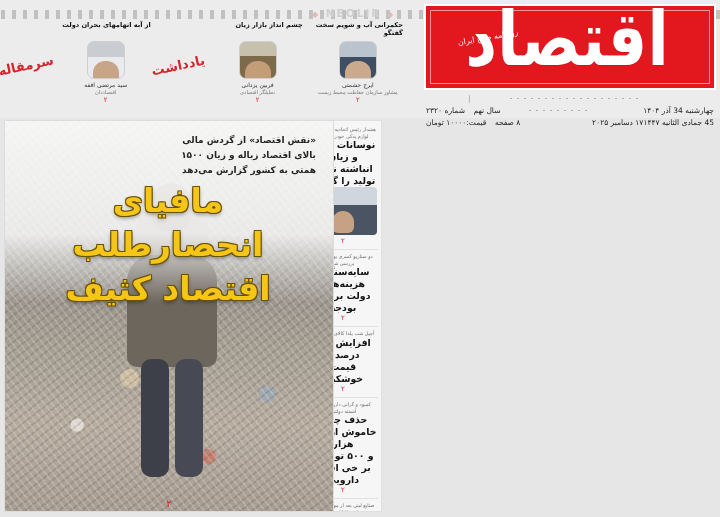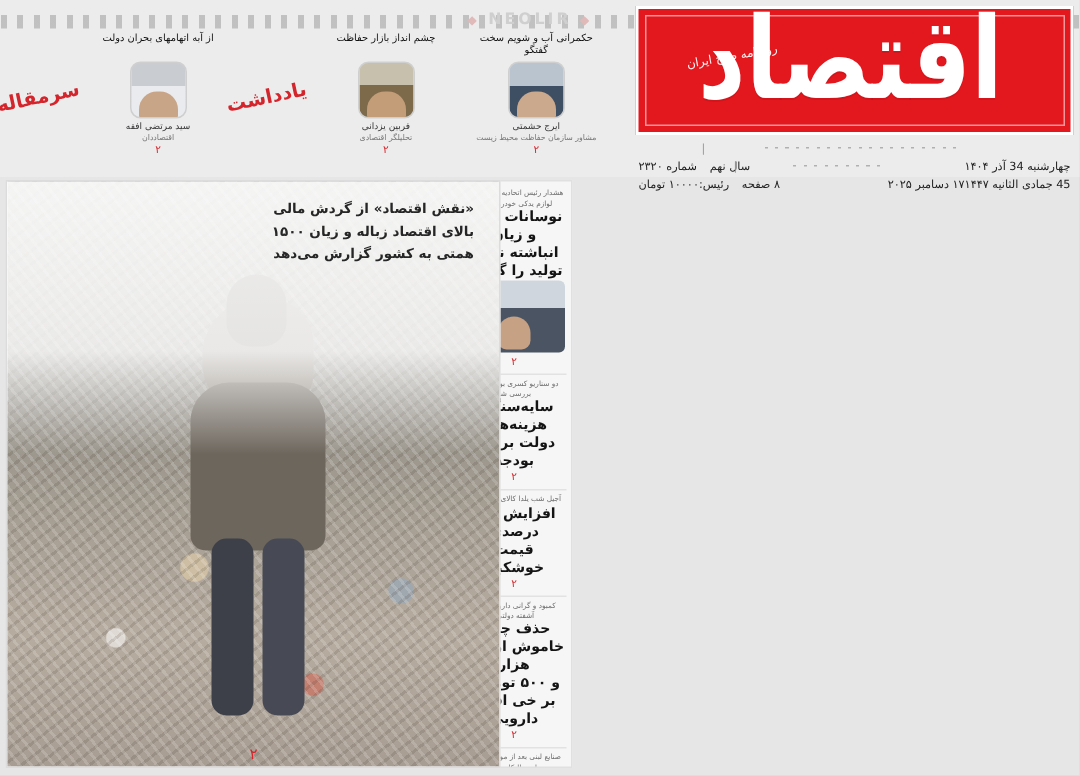--- a/index.html
+++ b/index.html
@@ -94,21 +94,21 @@
     width: 404px; height: 98px;
     display: flex; flex-direction: row-reverse;
     align-items: flex-start; gap: 0;
   }
   .author-slot {
     width: 101px; height: 98px; position: relative;
     text-align: center; padding-top: 3px;
   }
   .a-title {
     font-size: 6.6px; line-height: 8.4px; color: #111;
-    font-weight: normal; height: 18px; padding: 0 5px;
+    font-weight: bold; height: 18px; padding: 0 5px; text-align: right;
   }
   .a-photo {
     width: 38px; height: 38px; margin: 2px auto 2px;
     border-radius: 7px; border: 1px solid #cfcfcf;
     background: #9fa6ad; overflow: hidden; position: relative;
   }
   .a-photo::after {
     content: ""; position: absolute; left: 50%; bottom: 0;
     width: 26px; height: 17px; transform: translateX(-50%);
     border-radius: 12px 12px 0 0;
@@ -378,21 +378,21 @@
           <span class="meta-cell">سال نهم</span>
           <span class="meta-sep">|</span>
           <span class="meta-cell">شماره ۲۳۲۰</span>
         </div>
         <div class="meta-row">
           <span class="meta-cell">45 جمادی الثانیه ۱۴۴۷</span>
           <span class="meta-cell">۱۷ دسامبر ۲۰۲۵</span>
           <span class="meta-dots"></span>
           <span class="meta-cell">۸ صفحه</span>
           <span class="meta-sep">|</span>
-          <span class="meta-cell">رئیس:۱۰۰۰۰ تومان</span>
+          <span class="meta-cell">قیمت:۱۰۰۰۰ تومان</span>
         </div>
       </div>
     </div>
 
     <div class="authors">
 
       <div class="stamp">
         <span>سرمقاله</span>
       </div>
 
@@ -402,21 +402,21 @@
         <div class="a-name">سید مرتضی افقه</div>
         <div class="a-role">اقتصاددان</div>
         <div class="a-mark">۲</div>
       </div>
 
       <div class="stamp">
         <span>یادداشت</span>
       </div>
 
       <div class="author-slot">
-        <div class="a-title">چشم انداز بازار حفاظت</div>
+        <div class="a-title">چشم انداز بازار زیان</div>
         <div class="a-photo p2"></div>
         <div class="a-name">فربین یزدانی</div>
         <div class="a-role">تحلیلگر اقتصادی</div>
         <div class="a-mark">۲</div>
       </div>
 
       <div class="author-slot">
         <div class="a-title">حکمرانی آب و شویم سخت گفتگو</div>
         <div class="a-photo p1"></div>
         <div class="a-name">ایرج حشمتی</div>
@@ -518,17 +518,22 @@
           <div class="fig-legL"></div>
           <div class="fig-legR"></div>
         </div>
       </div>
       <div class="left-overlay"></div>
       <div class="left-kicker">
         <div>«نقش اقتصاد» از گردش مالی</div>
         <div>بالای اقتصاد زباله و زیان ۱۵۰۰</div>
         <div>همتی به کشور گزارش می‌دهد</div>
       </div>
+      <div class="left-headline">
+        <div>مافیای</div>
+        <div>انحصارطلب</div>
+        <div>اقتصاد کثیف</div>
+      </div>
       <div class="left-mark">۲</div>
     </div>
 
   </div>
 </div>
 
 </body></html>

